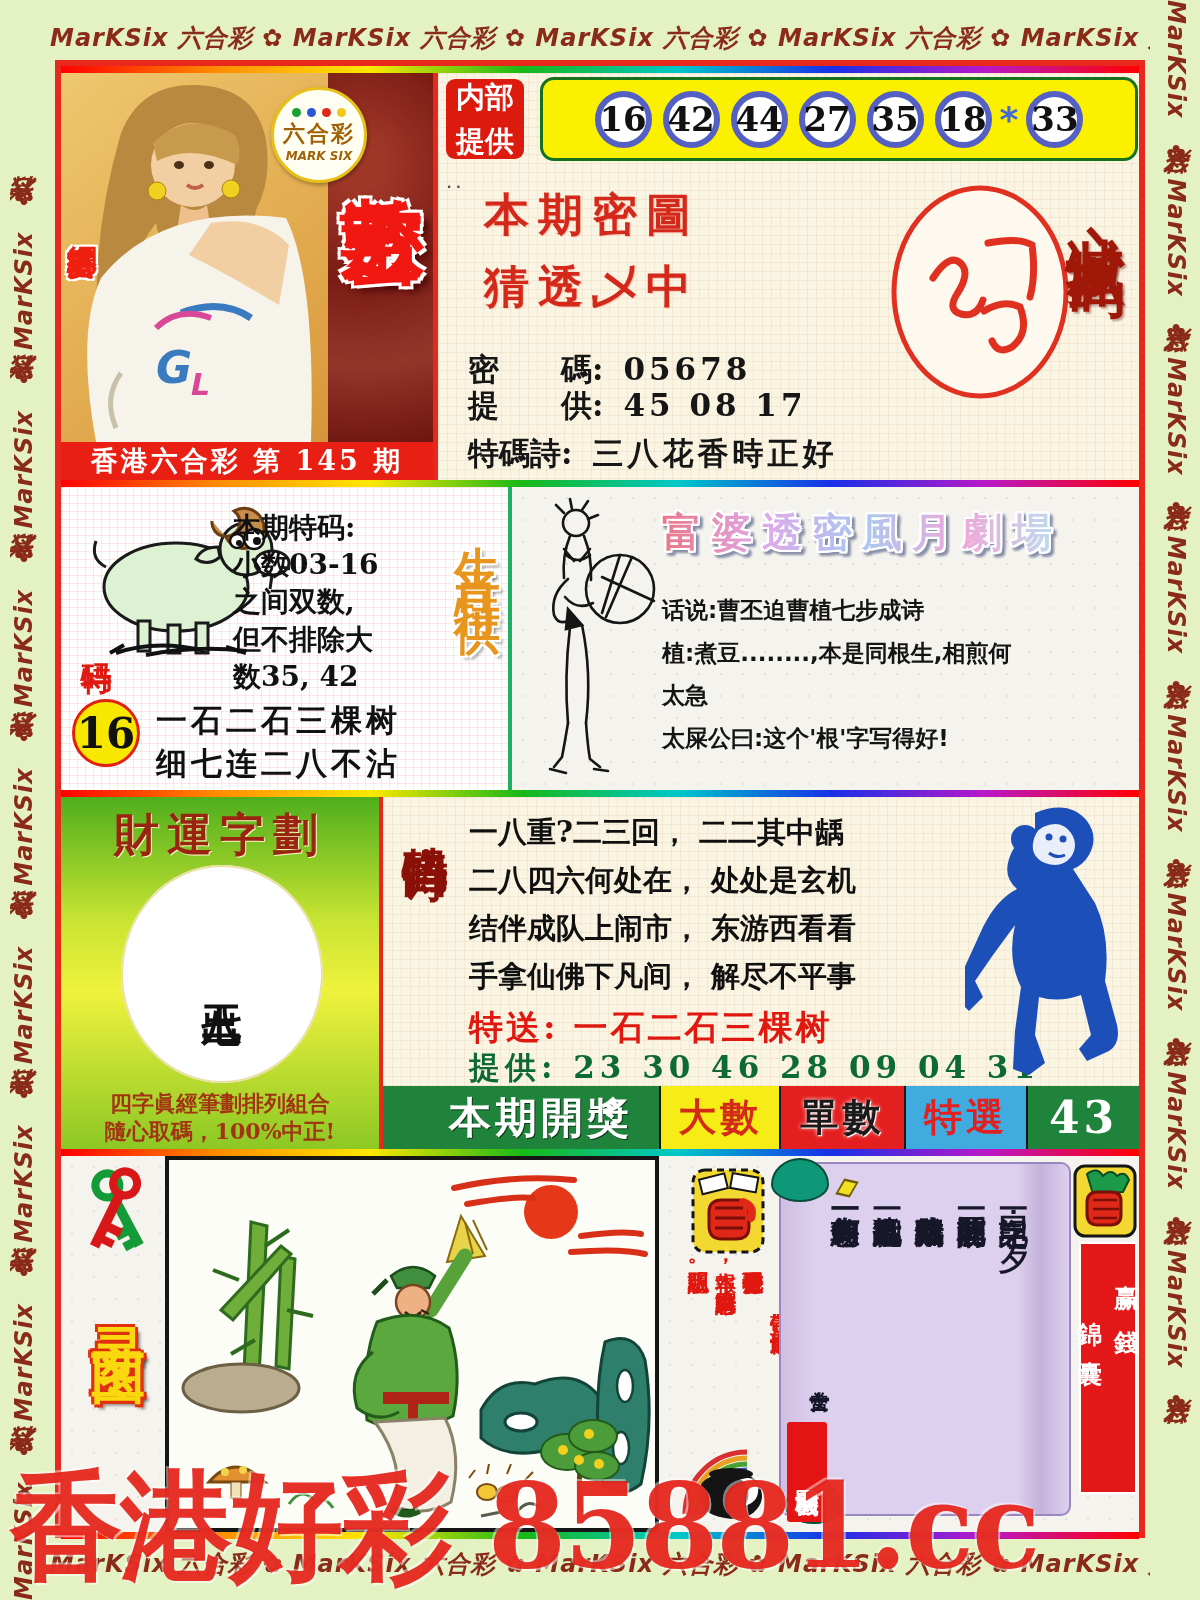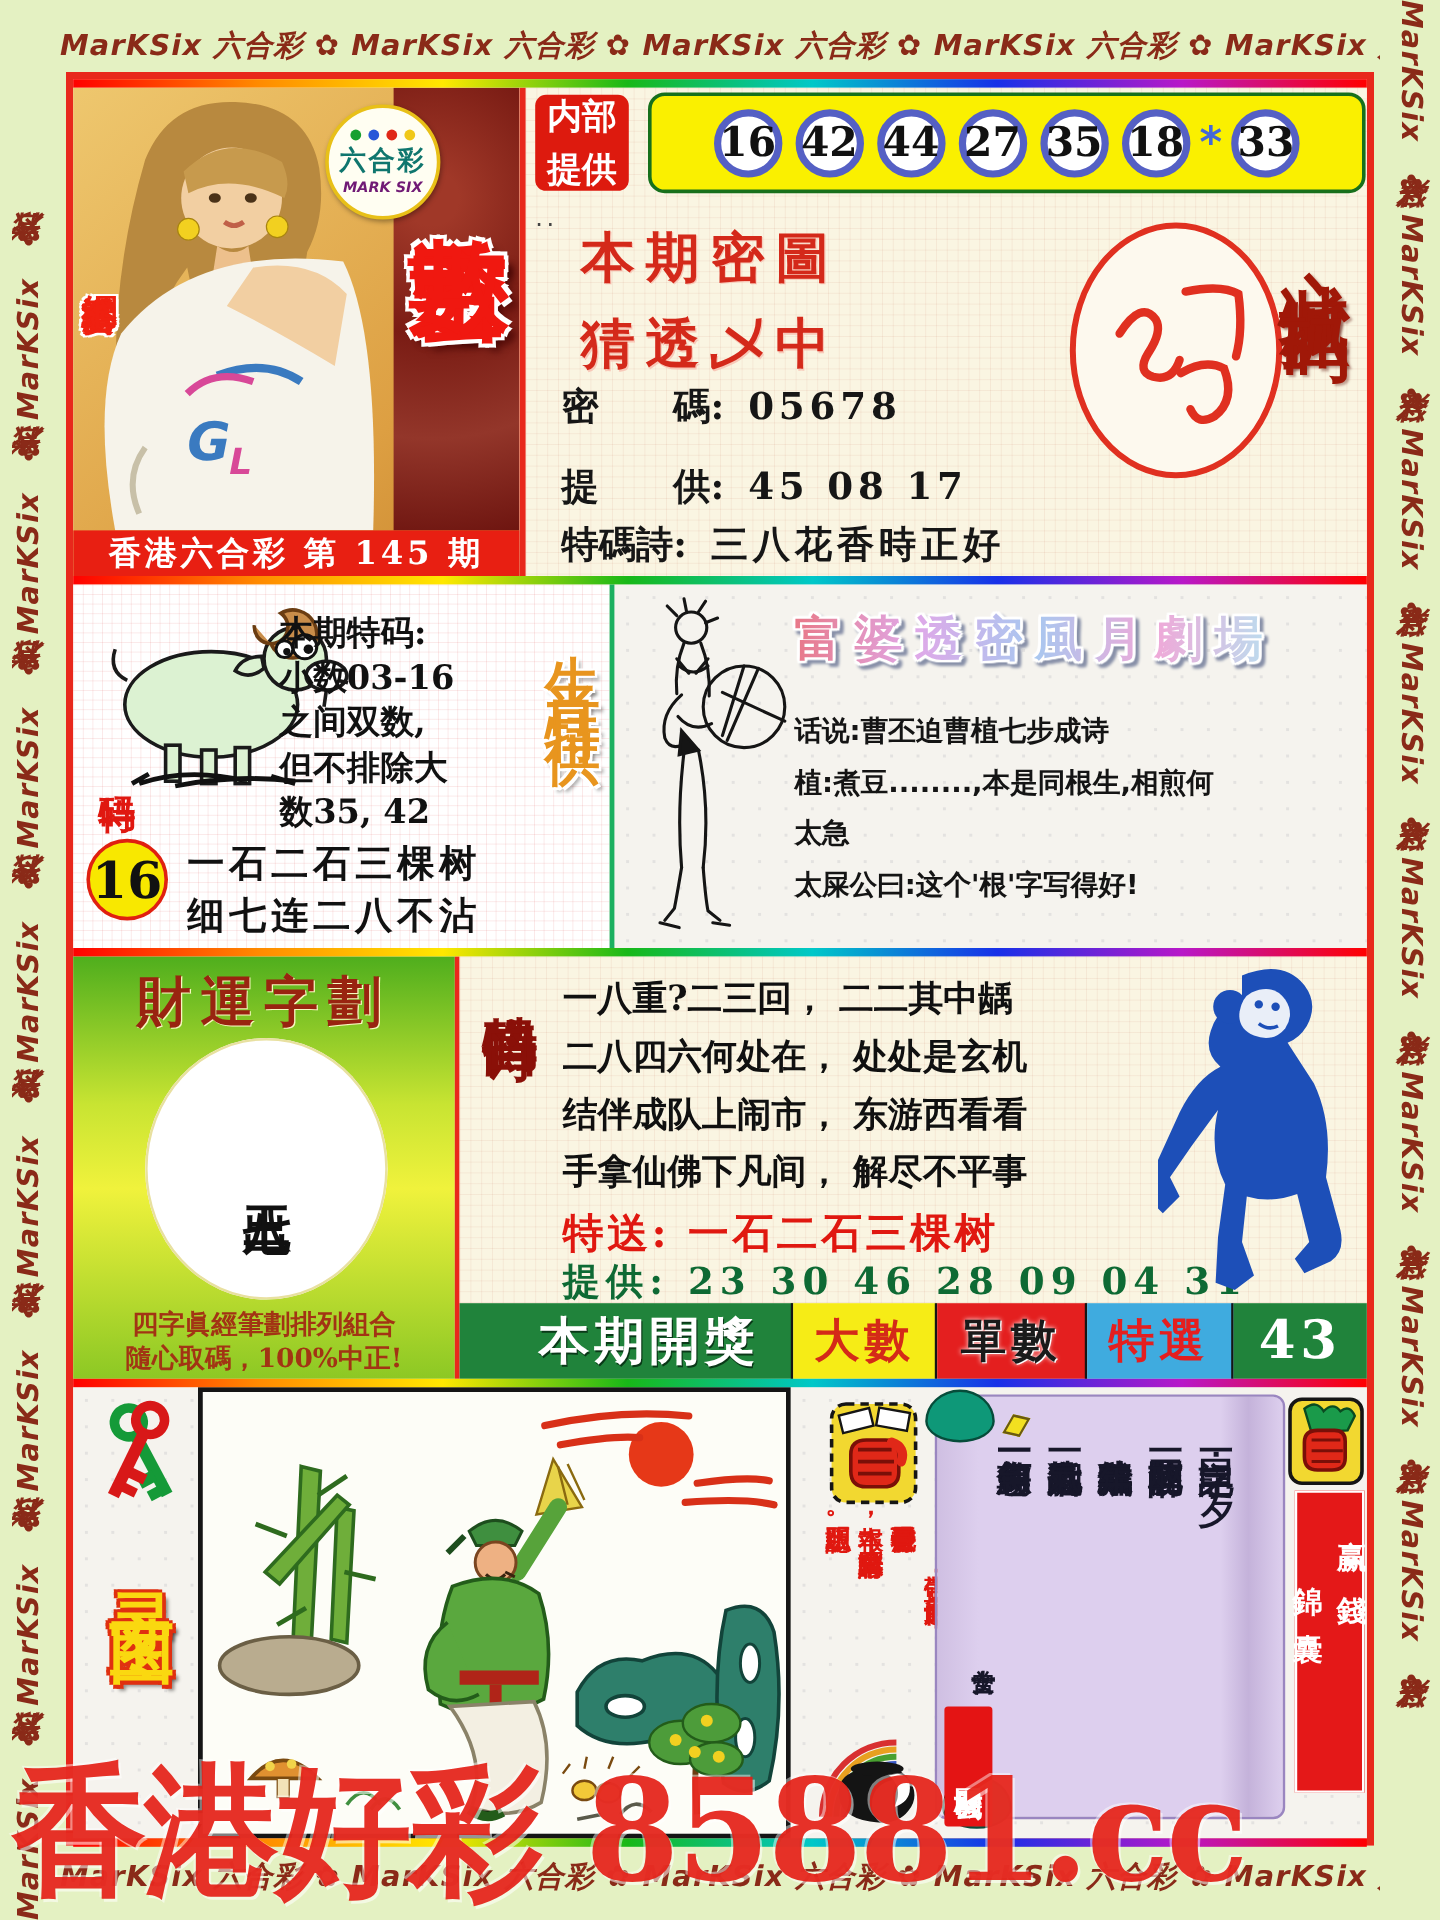--- a/index.html
+++ b/index.html
@@ -39,22 +39,22 @@
   .photo-panel { position:absolute; left:0; top:7px; width:372px; height:407px; overflow:hidden;
     background:linear-gradient(140deg,#eec76e,#dd9f42 70%,#c9872f); }
   .marble { position:absolute; left:267px; top:0; width:105px; height:369px;
     background:radial-gradient(circle at 30% 25%,#a03828 8%,#7a1c14 40%,#93362a 70%,#6e1510);
   }
   .logo-badge { position:absolute; left:210px; top:14px; width:96px; height:96px; border-radius:50%;
     background:#fffef2; border:3px solid #e8c018; z-index:4; display:flex; flex-direction:column;
     align-items:center; justify-content:center; box-shadow:1px 2px 4px rgba(0,0,0,.35); }
   .logo-dots { display:flex; gap:6px; margin-bottom:2px; }
   .logo-dots i { width:9px; height:9px; border-radius:50%; display:block; }
-  .logo-cn { color:#0f766e; font-size:22px; font-weight:bold; letter-spacing:2px; }
-  .logo-en { color:#701a75; font-size:12px; font-weight:bold; font-style:italic; }
+  .logo-cn { color:#a16207; font-size:22px; font-weight:bold; letter-spacing:2px; }
+  .logo-en { color:#a16207; font-size:12px; font-weight:bold; font-style:italic; }
   .tm-title { position:absolute; right:0px; top:58px; font-size:84px; line-height:1.18; font-weight:900;
     color:#f01810; font-family:"DejaVu Serif",serif;
     text-shadow:3px 3px 0 #fff,-3px -3px 0 #fff,3px -3px 0 #fff,-3px 3px 0 #fff,7px 7px 6px rgba(60,0,0,.55); }
   .tm-site { position:absolute; left:2px; top:150px; font-size:30px; font-weight:bold; color:#f02010;
     line-height:1.3; text-shadow:2px 2px 0 #fff,-2px -2px 0 #fff,2px -2px 0 #fff,-2px 2px 0 #fff; }
   .issue-strip { position:absolute; left:0; top:369px; width:372px; height:38px; background:#e81f12;
     color:#fff; font-size:27px; font-weight:bold; display:flex; align-items:center; justify-content:center;
     letter-spacing:3px; z-index:4; font-family:"DejaVu Serif",serif; }
 
   .info-panel { position:absolute; left:372px; top:7px; width:706px; height:407px; border-left:5px solid #e8281c; }
@@ -228,21 +228,21 @@
       <span class="ball">44</span>
       <span class="ball">27</span>
       <span class="ball">35</span>
       <span class="ball">18</span>
       <span class="star-sep">*</span>
       <span class="ball">33</span>
     </div>
     <div class="tiny-dots">..</div>
     <div class="secret-line" style="top:112px">本期密圖</div>
     <div class="secret-line" style="top:184px">猜透乄中</div>
-    <div class="s-row" style="top:245px">
+    <div class="s-row" style="top:276px">
       <span>密　　碼:</span><span class="val">05678</span>
     </div>
     <div class="s-row" style="top:312px">
       <span>提　　供:</span><span class="val">45  08  17</span>
     </div>
     <div class="s-row" style="top:360px">
       <span>特碼詩:</span><span class="val">三八花香時正好</span>
     </div>
     <div class="seal-wrap">
       <svg width="184" height="218" viewBox="0 0 184 218">

